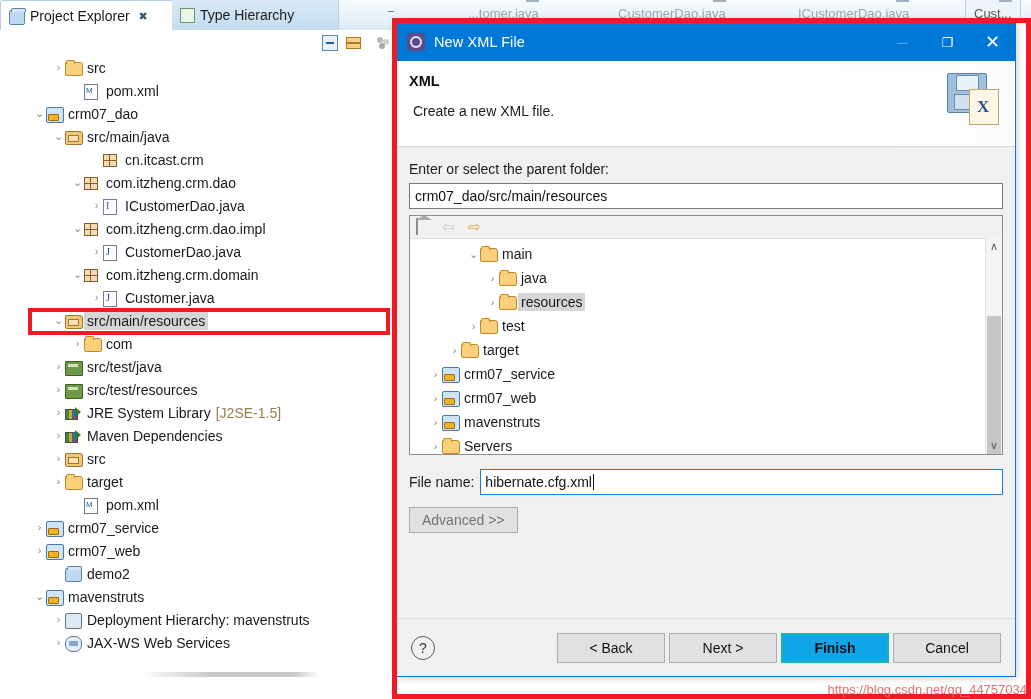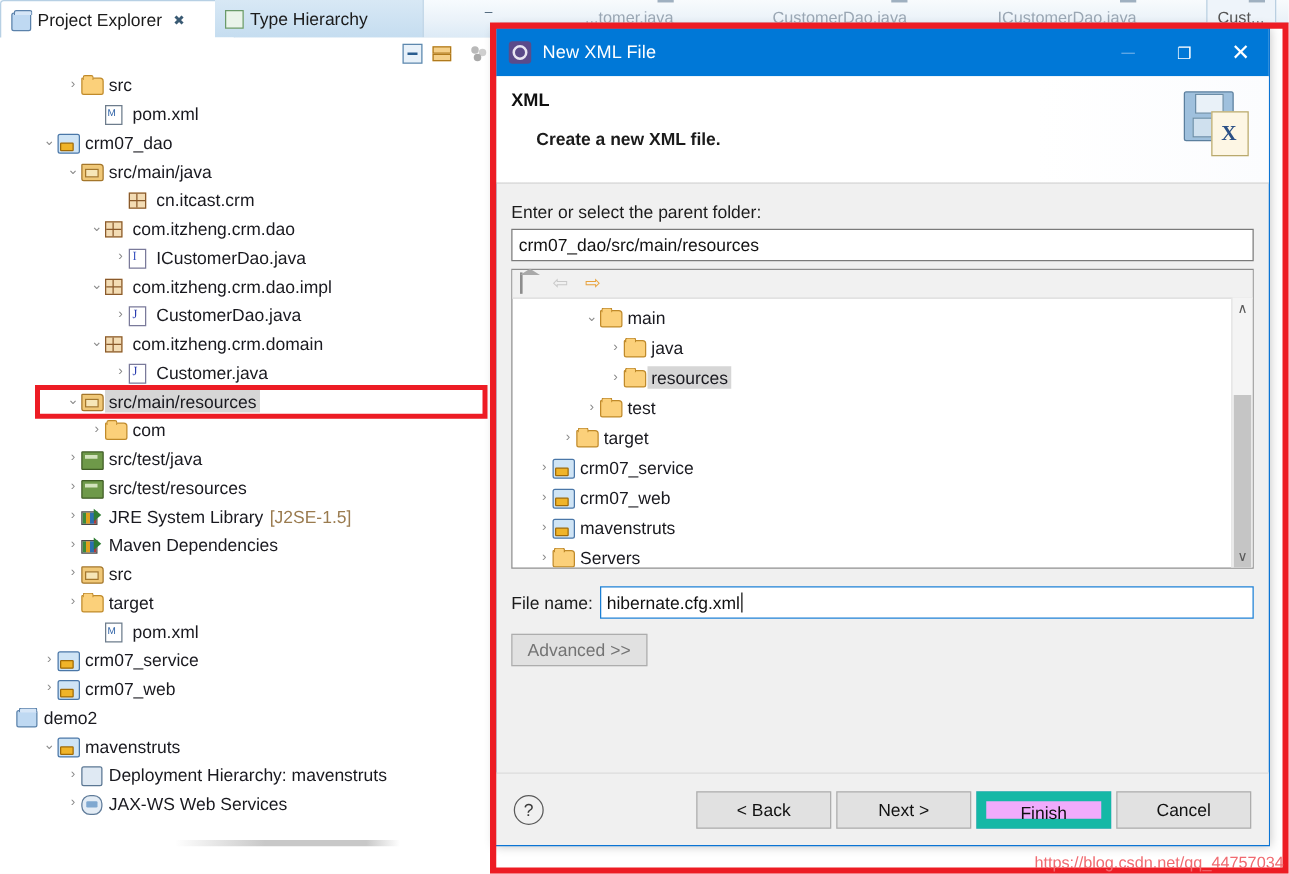--- a/index.html
+++ b/index.html
@@ -195,21 +195,21 @@
   .wbtn.min{color:#5fa8e6;}
   .wbtn.sq{font-size:13px;}
   .wbtn.cl{font-size:18px;font-weight:300;}
 
   
   .dlg-head{
     height:86px;background:linear-gradient(to right,#ffffff 0%,#ffffff 70%,#fbfcfe 100%);
     border-bottom:1px solid #d6d6d6;position:relative;padding:12px 0 0 12px;box-sizing:border-box;
   }
   .dlg-head h1{margin:0;font-size:14.5px;font-weight:bold;color:#101010;}
-  .dlg-head p{margin:14px 0 0 20px;font-size:14px;color:#1b1b1b;font-weight:bold;}
+  .dlg-head p{margin:14px 0 0 4px;font-size:14px;color:#1b1b1b;}
   .head-ico{
     position:absolute;right:8px;top:12px;width:62px;height:58px;
   }
   .floppy{
     position:absolute;left:2px;top:0;width:38px;height:38px;background:#9fc0dd;
     border:1px solid #5b7f9e;border-radius:2px;
   }
   .floppy:before{
     content:"";position:absolute;left:8px;top:1px;width:21px;height:14px;background:#e9f1f8;
     border:1px solid #6b8da8;
@@ -284,21 +284,21 @@
   }
   .help-ico{
     width:22px;height:22px;border:1.5px solid #5a5a5a;border-radius:50%;color:#3a3a3a;
     display:flex;align-items:center;justify-content:center;font-size:14px;
   }
   .btnrow{margin-left:auto;display:flex;gap:4px;}
   .btn{
     width:108px;height:30px;background:#e1e1e1;border:1px solid #adadad;
     font-family:"Liberation Sans",sans-serif;font-size:14px;color:#111;cursor:default;
   }
-  .btn.default{border:8px solid #14b8a6;background:#f0abfc;font-weight:normal;}
+  .btn.default{border:2px solid #14b8a6;background:#0ea5e9;font-weight:bold;}
 
   
   .red-frame{
     position:absolute;left:392px;top:18px;width:639px;height:681px;
     border:5px solid #ed1c24;box-sizing:border-box;pointer-events:none;z-index:50;
   }
   .watermark{
     position:absolute;right:4px;bottom:2px;font-size:13px;color:#f06a70;z-index:60;
     white-space:nowrap;
   }
@@ -510,21 +510,21 @@
         </span>
         <span class="lbl">crm07_service</span>
       </div>
       <div class="row" style="padding-left: 33px;">
         <span class="arrow">›</span>
         <span class="ico">
           <span class="ic-maven" style="display: block;"></span>
         </span>
         <span class="lbl">crm07_web</span>
       </div>
-      <div class="row" style="">
+      <div class="row" style="padding-left: 52px;">
         <span class="arrow"></span>
         <span class="ico">
           <span class="ic-proj" style="display: block;"></span>
         </span>
         <span class="lbl">demo2</span>
       </div>
       <div class="row" style="padding-left: 33px;">
         <span class="arrow">⌄</span>
         <span class="ico">
           <span class="ic-maven" style="display: block;"></span>

